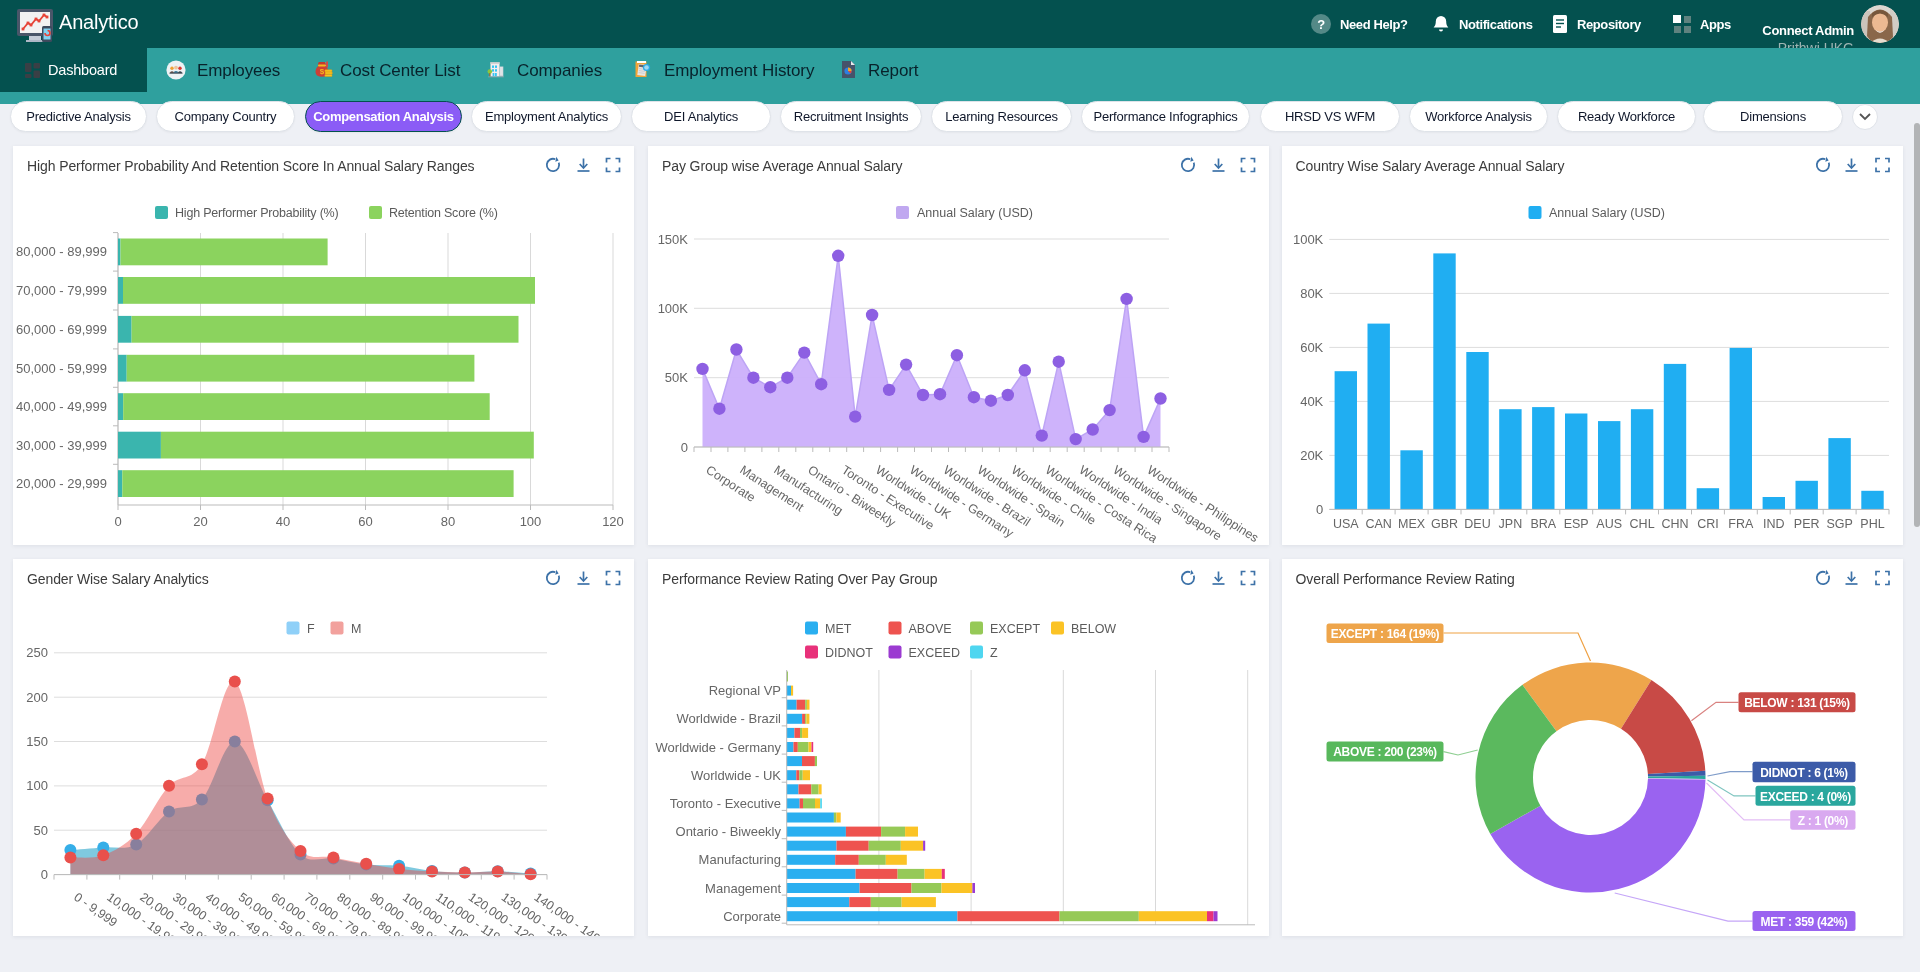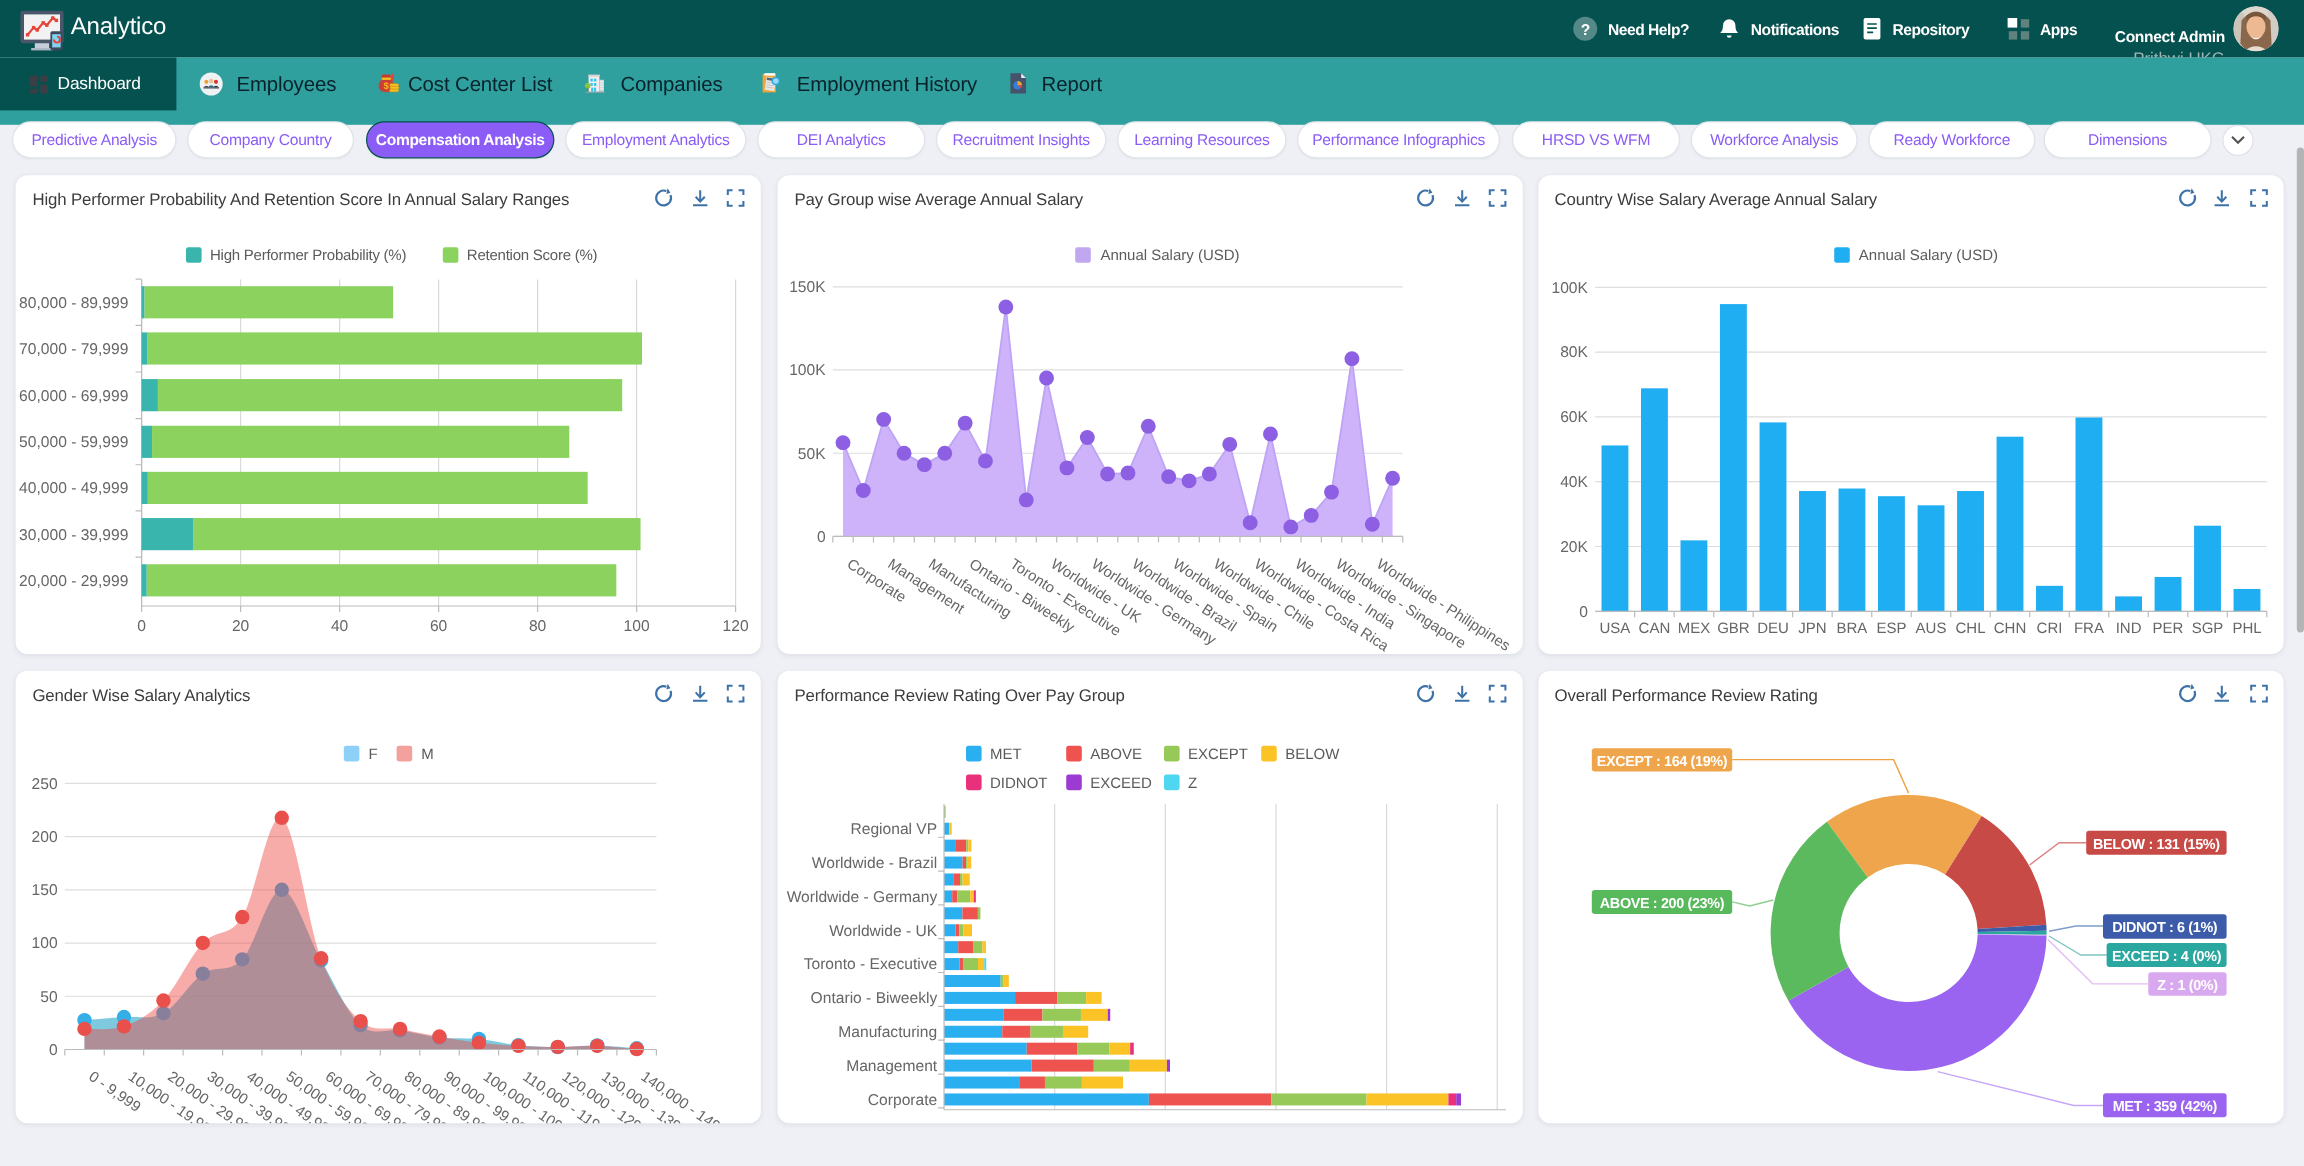--- a/index.html
+++ b/index.html
@@ -9,24 +9,24 @@
 .hitem svg{flex:none}
 .admin{position:absolute;right:66px;top:6px;text-align:right;color:#fff}
 .a1{font-size:13px;font-weight:bold;letter-spacing:-0.3px;margin-top:17px}
 .a2{font-size:14px;color:#9fb5b3;margin-top:2px}
 .avatar{position:absolute;right:21px;top:5px;width:38px;height:38px;border-radius:50%;overflow:hidden}
 .nav{position:absolute;left:0;top:48px;width:1920px;height:56px;background:#2fa09e}
 .dash{position:absolute;left:0;top:0;width:147px;height:44px;background:#04514f;color:#fff;display:flex;align-items:center;gap:7px;padding-left:24px;font-size:14.5px;letter-spacing:-0.2px}
 .nitem{position:absolute;top:12px}
 .ntext{position:absolute;top:13px;font-size:17px;color:#08222b;letter-spacing:-0.1px}
 .pillrow{position:absolute;left:0;top:101px;width:1920px;height:32px}
-.pill{position:absolute;top:0;height:31px;background:#fff;border:1px solid #dfe3e9;border-radius:16px;font-size:13px;color:#8b5cf6;display:flex;align-items:center;justify-content:center;box-shadow:0 1px 2px rgba(0,0,0,0.04);letter-spacing:-0.2px}
+.pill{position:absolute;top:0;height:31px;background:#fff;border:1px solid #dfe3e9;border-radius:16px;font-size:13px;color:#0f172a;display:flex;align-items:center;justify-content:center;box-shadow:0 1px 2px rgba(0,0,0,0.04);letter-spacing:-0.2px}
 .pill.active{background:#8b5cf6;color:#fff;font-weight:bold;border-color:#04514f;letter-spacing:-0.3px}
 .chev{position:absolute;left:1852px;top:2.5px;width:26px;height:26px;border-radius:50%;background:#fff;border:1px solid #dfe3e9;display:flex;align-items:center;justify-content:center}
-.card{position:absolute;background:#fff;border-radius:10px;box-shadow:0 1px 4px rgba(30,40,60,0.08)}
+.card{position:absolute;background:#fff;border-radius:0;box-shadow:0 1px 4px rgba(30,40,60,0.08)}
 .ctitle{position:absolute;left:14px;top:12px;font-size:14px;color:#3c3c3c;letter-spacing:-0.1px;white-space:nowrap}
 .scroll{position:absolute;left:1914px;top:123px;width:6px;height:404px;background:#b2b4b6;border-radius:3px}
 </style></head>
 <body>
 <div class="hdr">
   <div class="logo">
       <svg width="44" height="40" viewBox="0 0 44 40" style="display:block">
 <rect x="1" y="5" width="36" height="27" rx="2" fill="#4a5669"></rect>
 <rect x="4" y="8" width="30" height="21" fill="#f2f2f2"></rect>
 <polyline points="7,25 12,19 15,21 20,15 23,17 28,11 31,13" fill="none" stroke="#e64438" stroke-width="1.8"></polyline>

